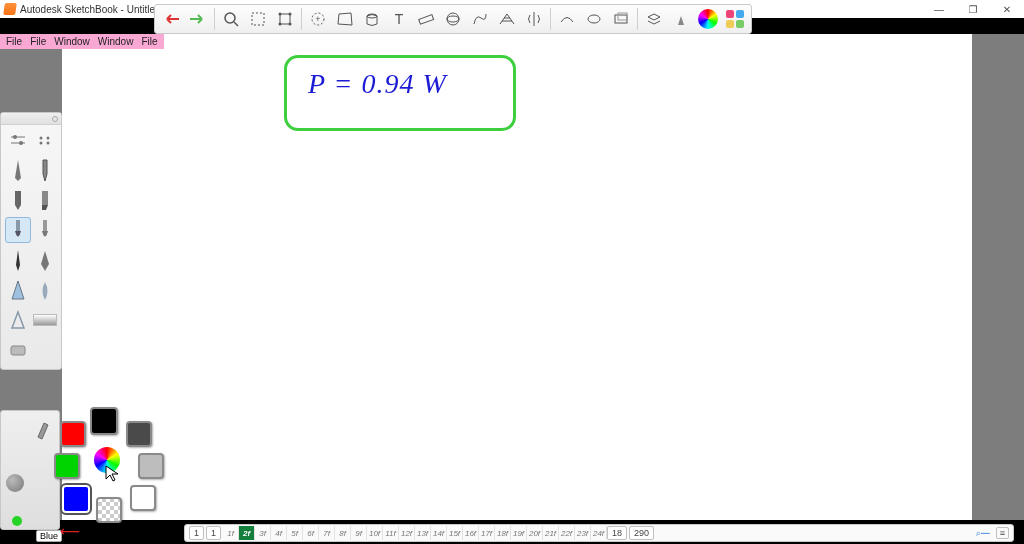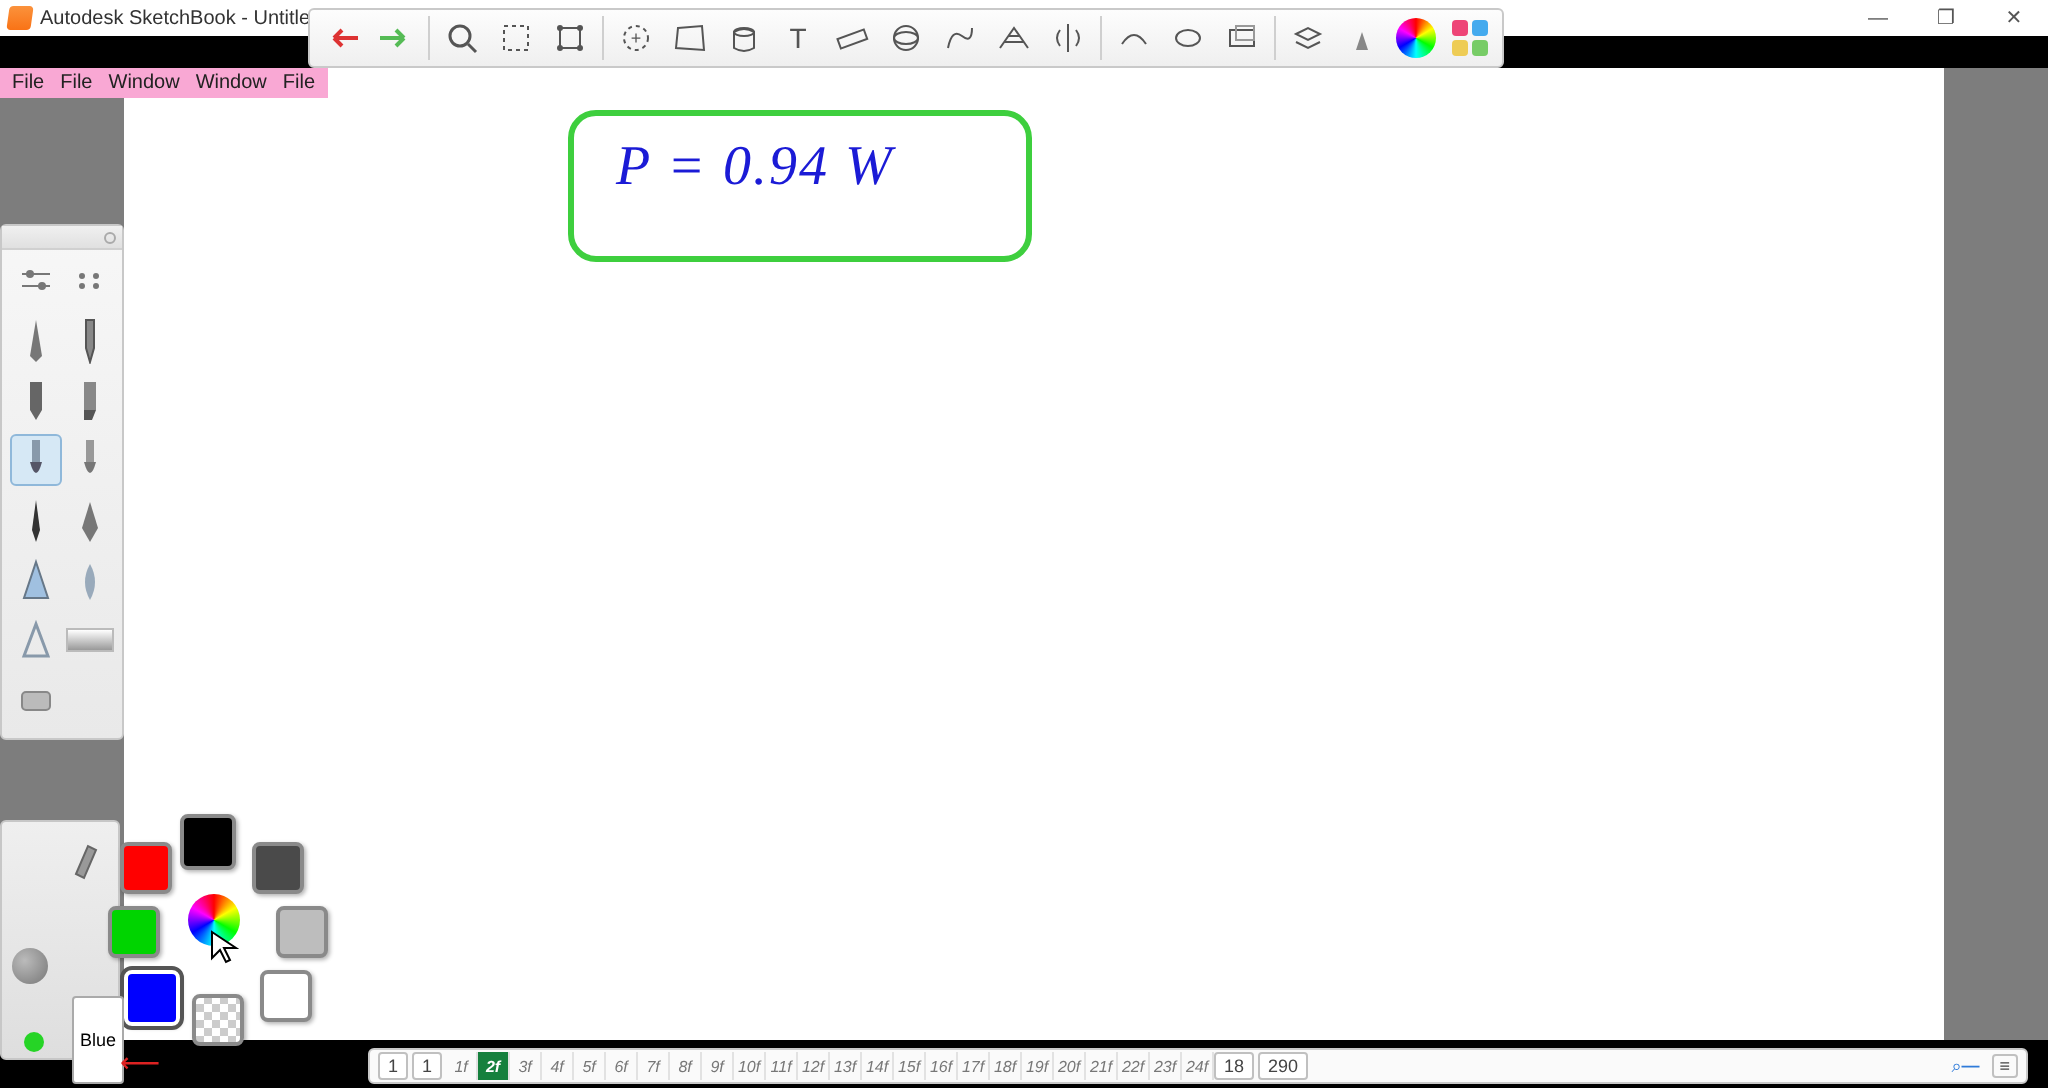--- a/index.html
+++ b/index.html
@@ -39,21 +39,21 @@
   .brushpanel .hdr .dot{position:absolute;right:3px;top:3px;width:6px;height:6px;border:1px solid #aaa;border-radius:50%;}
   .bp-row{display:flex;justify-content:space-around;padding:2px 3px;}
   .bp-cell{width:26px;height:26px;display:flex;align-items:center;justify-content:center;border-radius:3px;}
   .bp-cell.sel{background:#d6e8f5;border:1px solid #8fb8da;}
   .bgrad{width:24px;height:12px;border:1px solid #bbb;background:linear-gradient(#fff,#999);}
 
   
   .swatchcluster{position:absolute;left:50px;bottom:17px;width:120px;height:120px;z-index:70;}
   .sw{position:absolute;width:26px;height:26px;border:2px solid #8a8a8a;border-radius:4px;box-shadow:1px 1px 2px rgba(0,0,0,.3);}
   .sw.big{width:28px;height:28px;}
-  .pucklabel{position:absolute;left:36px;bottom:2px;background:#fff;border:1px solid #aaa;font-size:9px;padding:16px 3px;border-radius:2px;z-index:72;}
+  .pucklabel{position:absolute;left:36px;bottom:2px;background:#fff;border:1px solid #aaa;font-size:9px;padding:0 3px;border-radius:2px;z-index:72;}
   .redo-arrow{position:absolute;left:60px;bottom:5px;color:#d22;font-size:14px;z-index:72;}
 
   
   .puckbg{position:absolute;left:0;bottom:14px;width:60px;height:120px;background:linear-gradient(#efefef,#dedede);border:1px solid #c7c7c7;border-radius:3px;z-index:56;}
   .greendot{position:absolute;left:12px;bottom:18px;width:10px;height:10px;background:#26d426;border-radius:50%;z-index:71;}
   .graycircle{position:absolute;left:6px;bottom:52px;width:18px;height:18px;background:radial-gradient(circle at 35% 35%,#bbb,#777);border-radius:50%;z-index:71;}
 
   
   .framebar{position:absolute;left:184px;bottom:2px;height:18px;right:10px;background:#fafafa;border:1px solid #c9c9c9;border-radius:3px;display:flex;align-items:center;font-size:9px;color:#444;z-index:65;padding:0 4px;gap:0;}
   .fbox{border:1px solid #c0c0c0;height:14px;display:flex;align-items:center;justify-content:center;padding:0 4px;margin-right:2px;background:#fff;border-radius:2px;}

